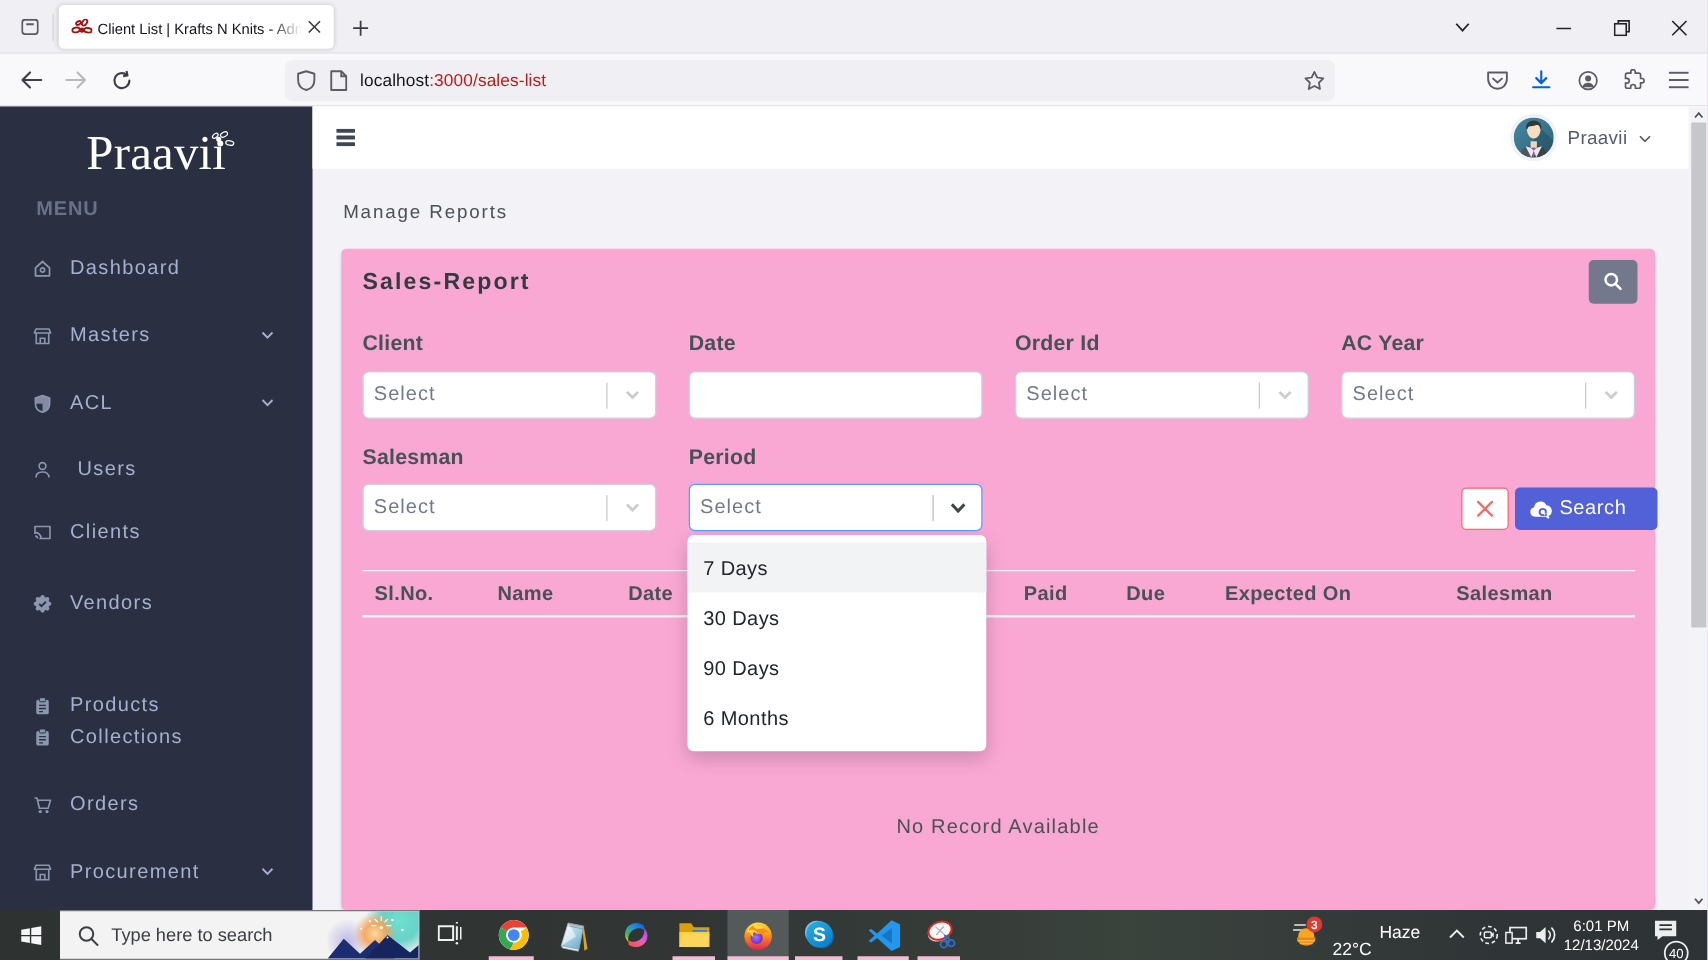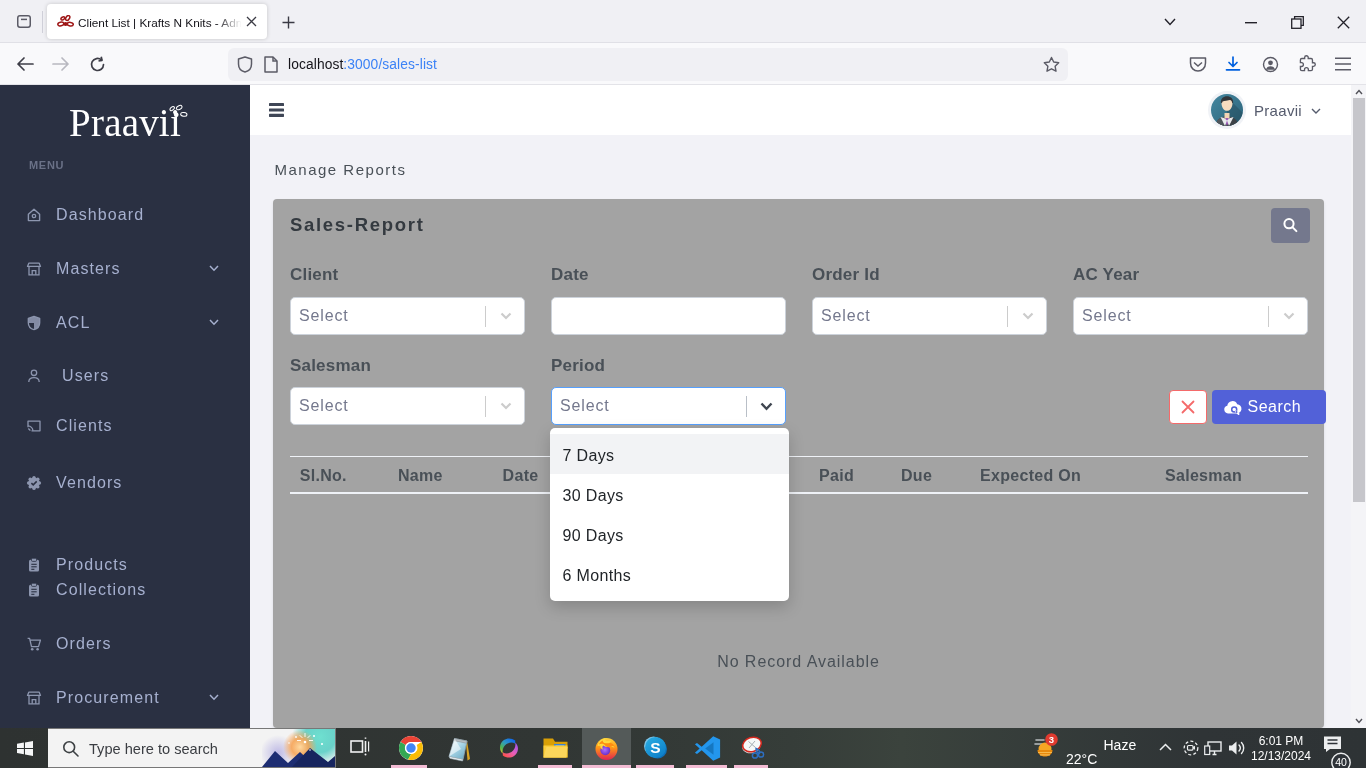--- a/index.html
+++ b/index.html
@@ -10,39 +10,39 @@
 
 
 #tabbar { left:0; top:0; width:1366px; height:43px; background:#f0f0f4; border-bottom:1px solid #e0e0e6; }
 #toolbar { left:0; top:43px; width:1366px; height:42px; background:#f9f9fb; border-bottom:1px solid #e3e3e8; }
 .tab { left:47px; top:4px; width:220px; height:35px; background:#fff; border-radius:4px; box-shadow:0 0 4px rgba(0,0,0,.18); }
 .tabtitle { left:78px; top:16px; width:170px; height:15px; font-size:11.8px; color:#15141a; white-space:nowrap; overflow:hidden; }
 .tabfade { left:216px; top:15px; width:30px; height:16px; background:linear-gradient(to right, rgba(255,255,255,0), #fff 85%); }
 .vsep { left:42px; top:11px; width:1px; height:22px; background:#cfcfd8; }
 #urlbar { left:228px; top:48px; width:840px; height:33px; background:#f0f0f4; border-radius:6px; }
 .urltext { left:288px; top:57px; font-size:13.8px; color:#15141a; letter-spacing:.1px; }
-.urltext .dim { color:#3b82f6; }
+.urltext .dim { color:#b91c1c; }
 
 
 #page { left:0; top:85px; width:1366px; height:643px; background:#fff; overflow:hidden; }
 #pagebg { left:0; top:0; width:1351px; height:643px; background:#f2f2f7; }
 #sidebar { left:0; top:0; width:250px; height:643px; background:#2a3042; }
 #logo { left:0; top:15px; width:250px; text-align:center; font-family:"Liberation Serif", serif; font-size:39px; color:#fff; letter-spacing:.2px; }
-#menulbl { left:29px; top:73.5px; font-size:11px; font-weight:bold; color:#6a7187; letter-spacing:.7px; }
+#menulbl { left:29px; top:73.5px; font-size:16px; font-weight:bold; color:#6a7187; letter-spacing:.7px; }
 .mi { left:0; width:250px; height:24px; }
 .mi .mic { position:absolute; left:26px; top:4px; width:16px; height:16px; }
 .mi .mit { position:absolute; left:56px; top:0; font-size:16px; color:#a6b0cf; letter-spacing:1.1px; line-height:24px; }
 .mi .arr { position:absolute; left:209px; top:8px; }
 #navbar { left:250px; top:0; width:1101px; height:50px; background:#fff; }
 #uname { left:1254px; top:16px; font-size:15px; color:#555b6d; letter-spacing:.3px; }
 #scrollbar { left:1351px; top:0; width:15px; height:643px; background:#f4f4f7; }
 #sthumb { left:1352.5px; top:13px; width:12px; height:404px; background:#c6c6cb; }
 
 #crumb { left:274.5px; top:75.5px; font-size:15px; font-weight:500; color:#495057; letter-spacing:1.5px; }
-#card { left:273px; top:114px; width:1051px; height:529px; background:#a3a3a3; border-radius:4px; box-shadow:0 2px 3px rgba(56,65,74,.12); }
+#card { left:273px; top:114px; width:1051px; height:529px; background:#f9a8d4; border-radius:4px; box-shadow:0 2px 3px rgba(56,65,74,.12); }
 #cardtitle { left:17px; top:14.5px; font-size:18.5px; font-weight:bold; color:#343a40; letter-spacing:1.7px; }
 #hsearchbtn { left:998px; top:9px; width:39px; height:35px; background:#74788d; border-radius:4px; }
 
 .flabel { position:absolute; font-size:17px; font-weight:bold; color:#495057; letter-spacing:.2px; }
 .fbox { position:absolute; width:235px; height:38px; background:#fff; border:1px solid #ccd2da; border-radius:5px; }
 .fbox .ph { position:absolute; left:8px; top:9px; font-size:16px; color:#74788d; letter-spacing:.85px; }
 .fbox .sep { position:absolute; right:38px; top:8px; width:1px; height:21px; background:#ccc; }
 .fbox .chv { position:absolute; right:12px; top:14px; }
 
 #xbtn { left:896px; top:191px; width:38px; height:34px; background:#fff; border:1px solid #f46a6a; border-radius:4px; }

